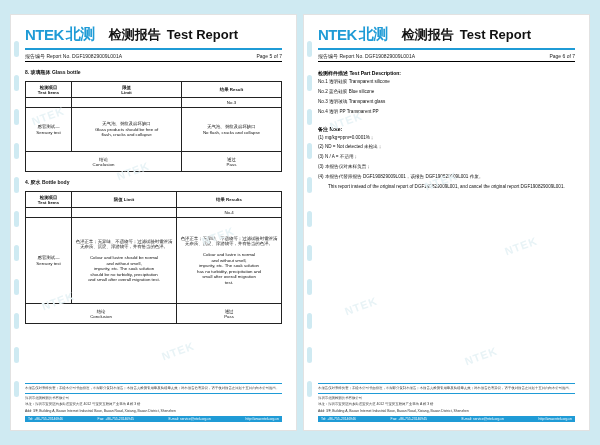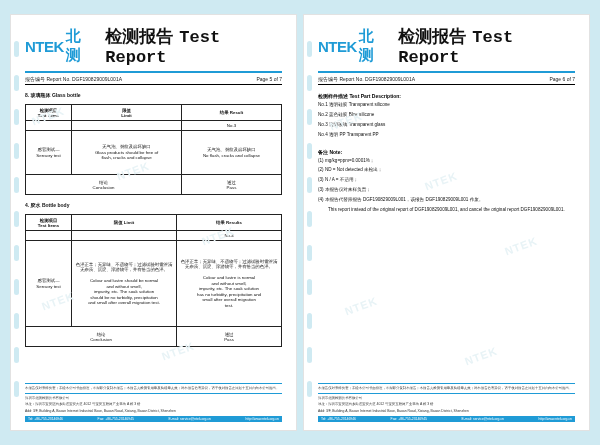--- a/index.html
+++ b/index.html
@@ -19,21 +19,21 @@
   .hole{position:absolute;left:1px;width:5px;height:16px;border-radius:3px;background:#cfeaf2;}
 
   
   .wm{position:absolute;color:#e8f3f6;font-size:11px;font-weight:bold;letter-spacing:1px;}
 
   
   .hdr{display:flex;align-items:center;gap:6px;border-bottom:2px solid #1f9bd6;padding-bottom:4px;}
   .logo{font-size:15px;font-weight:bold;color:#1f9bd6;letter-spacing:-.5px;display:flex;align-items:center;gap:2px;}
   .logo .ntek{font-family:"Liberation Sans",sans-serif;}
   .logo .cn{color:#1f9bd6;}
-  .rpt-title{font-size:17px;font-weight:bold;color:#111;margin-left:8px;font-family:Liberation Mono, monospace;}
+  .rpt-title{font-size:13px;font-weight:bold;color:#111;margin-left:8px;}
   .rpt-title .en{margin-left:6px;}
   .subline{display:flex;justify-content:space-between;font-size:5px;color:#222;margin-top:3px;}
   .rule{border-bottom:1px solid #000;margin-top:2px;}
 
   
   table{border-collapse:collapse;width:100%;margin-top:6px;font-size:4.4px;color:#111;}
   td,th{border:.6px solid #222;padding:2px 2px;vertical-align:middle;text-align:center;}
   .sec{font-size:5px;font-weight:bold;text-align:left;margin-top:7px;color:#111;}
   .cellwrap{line-height:1.25;}
   .tall{height:44px;}

